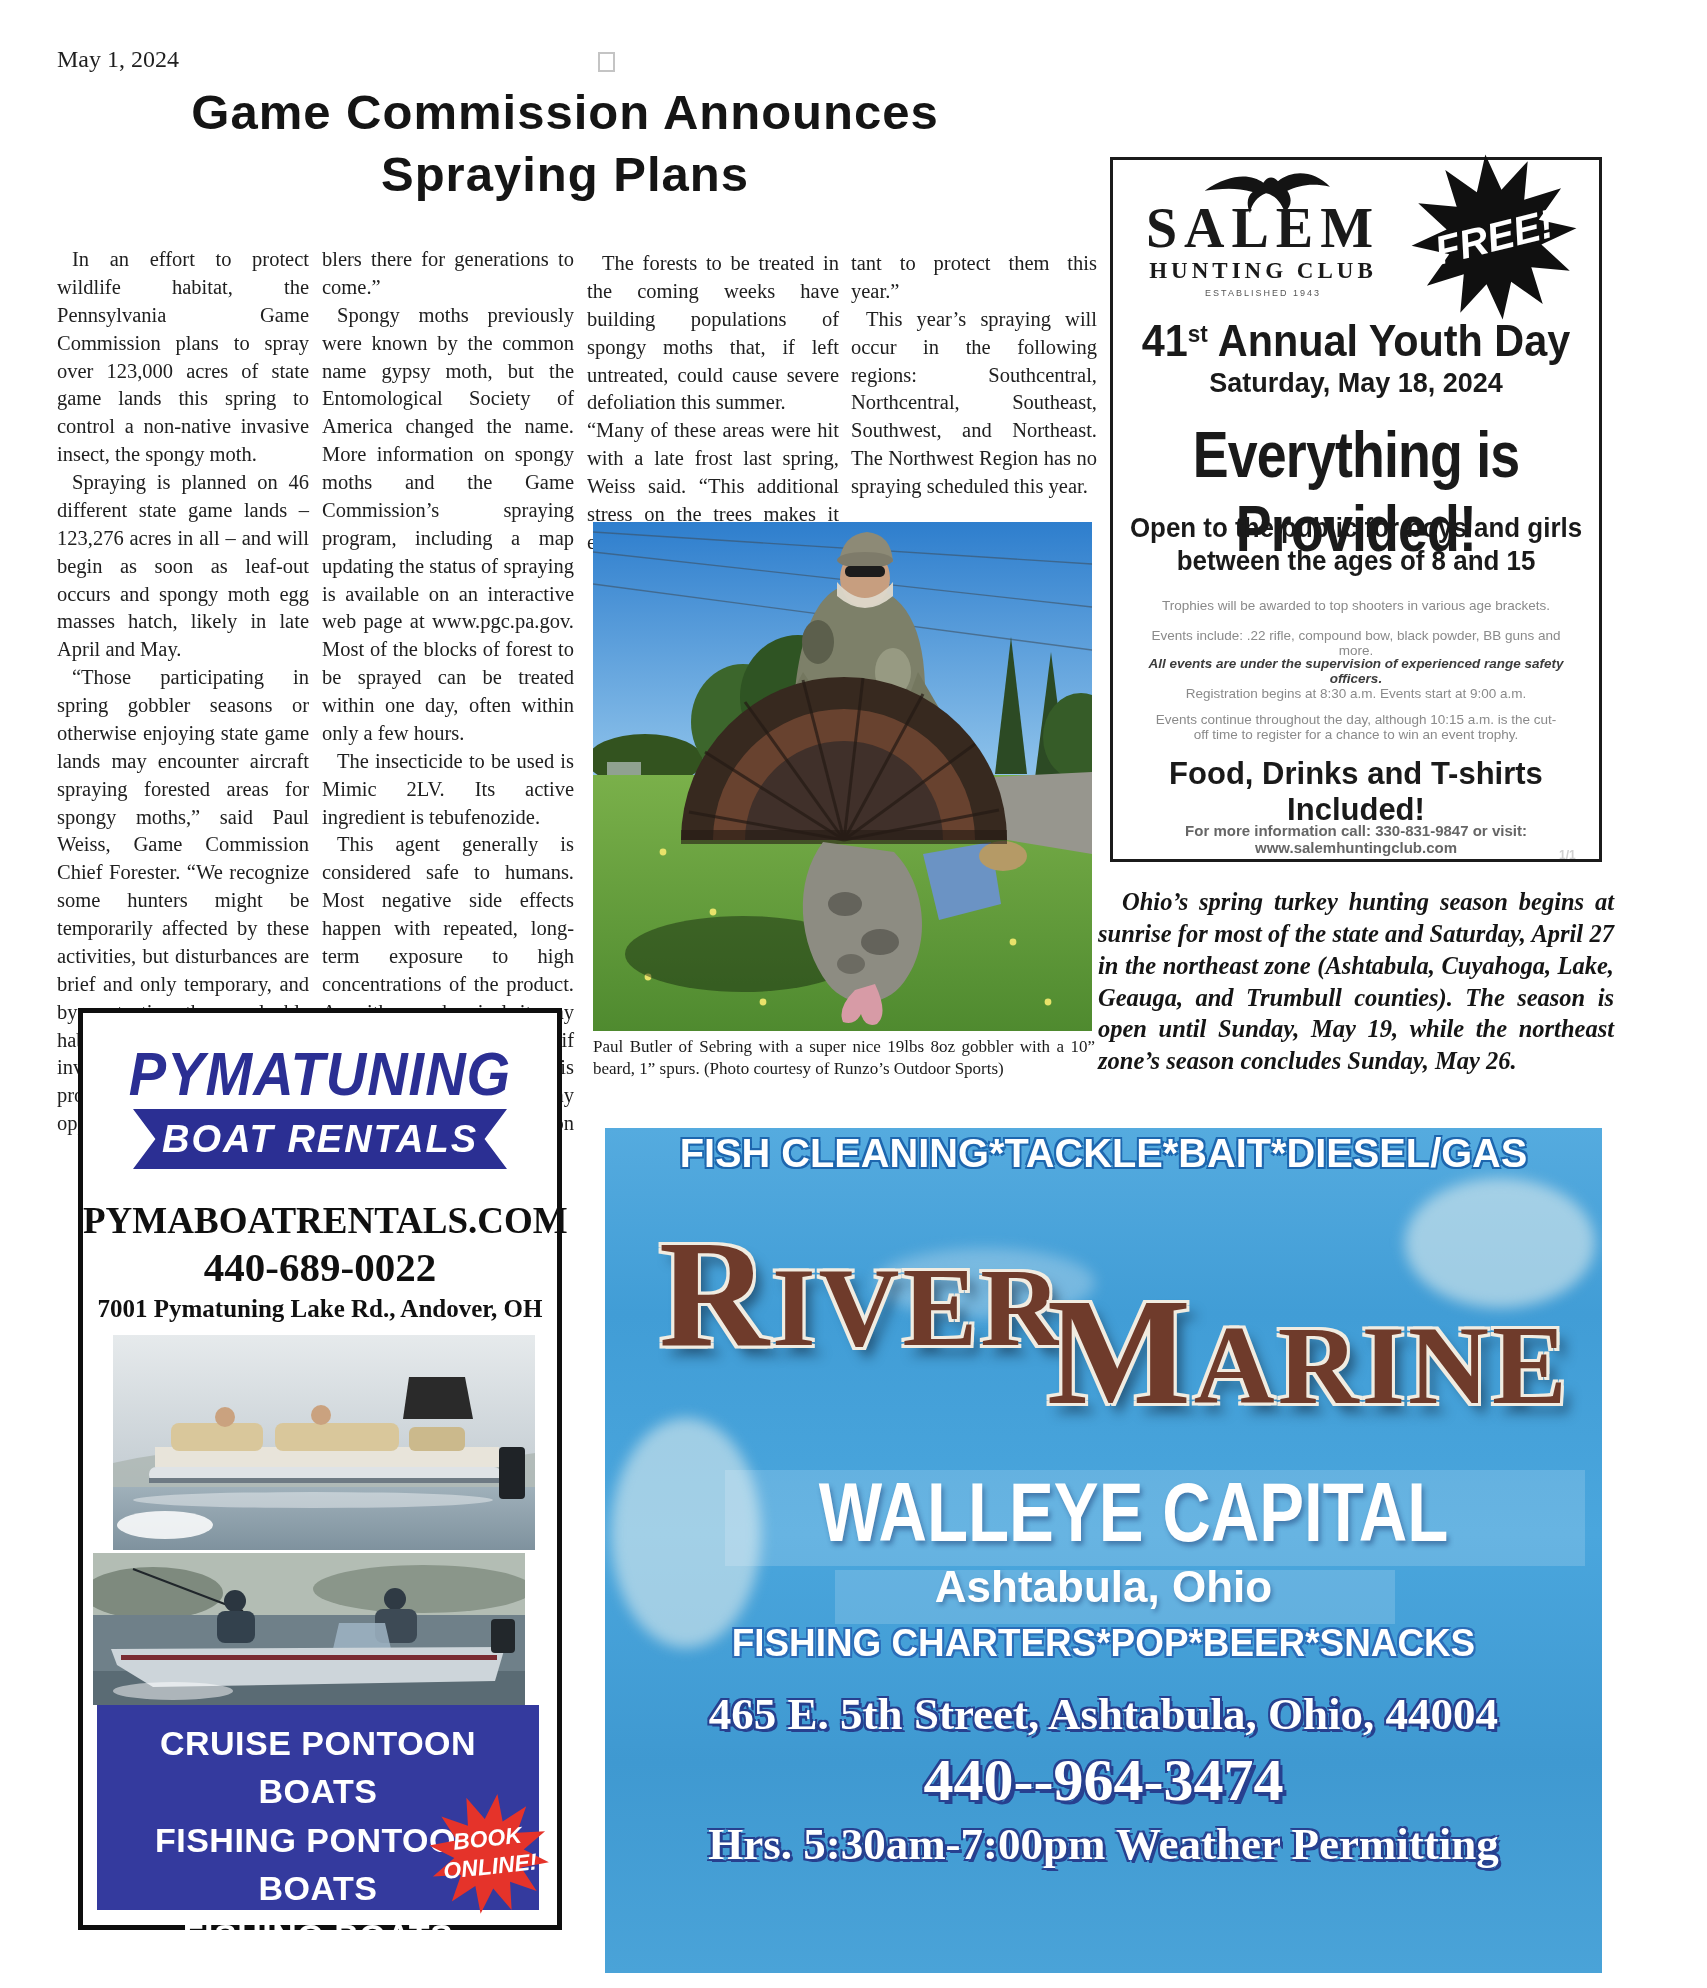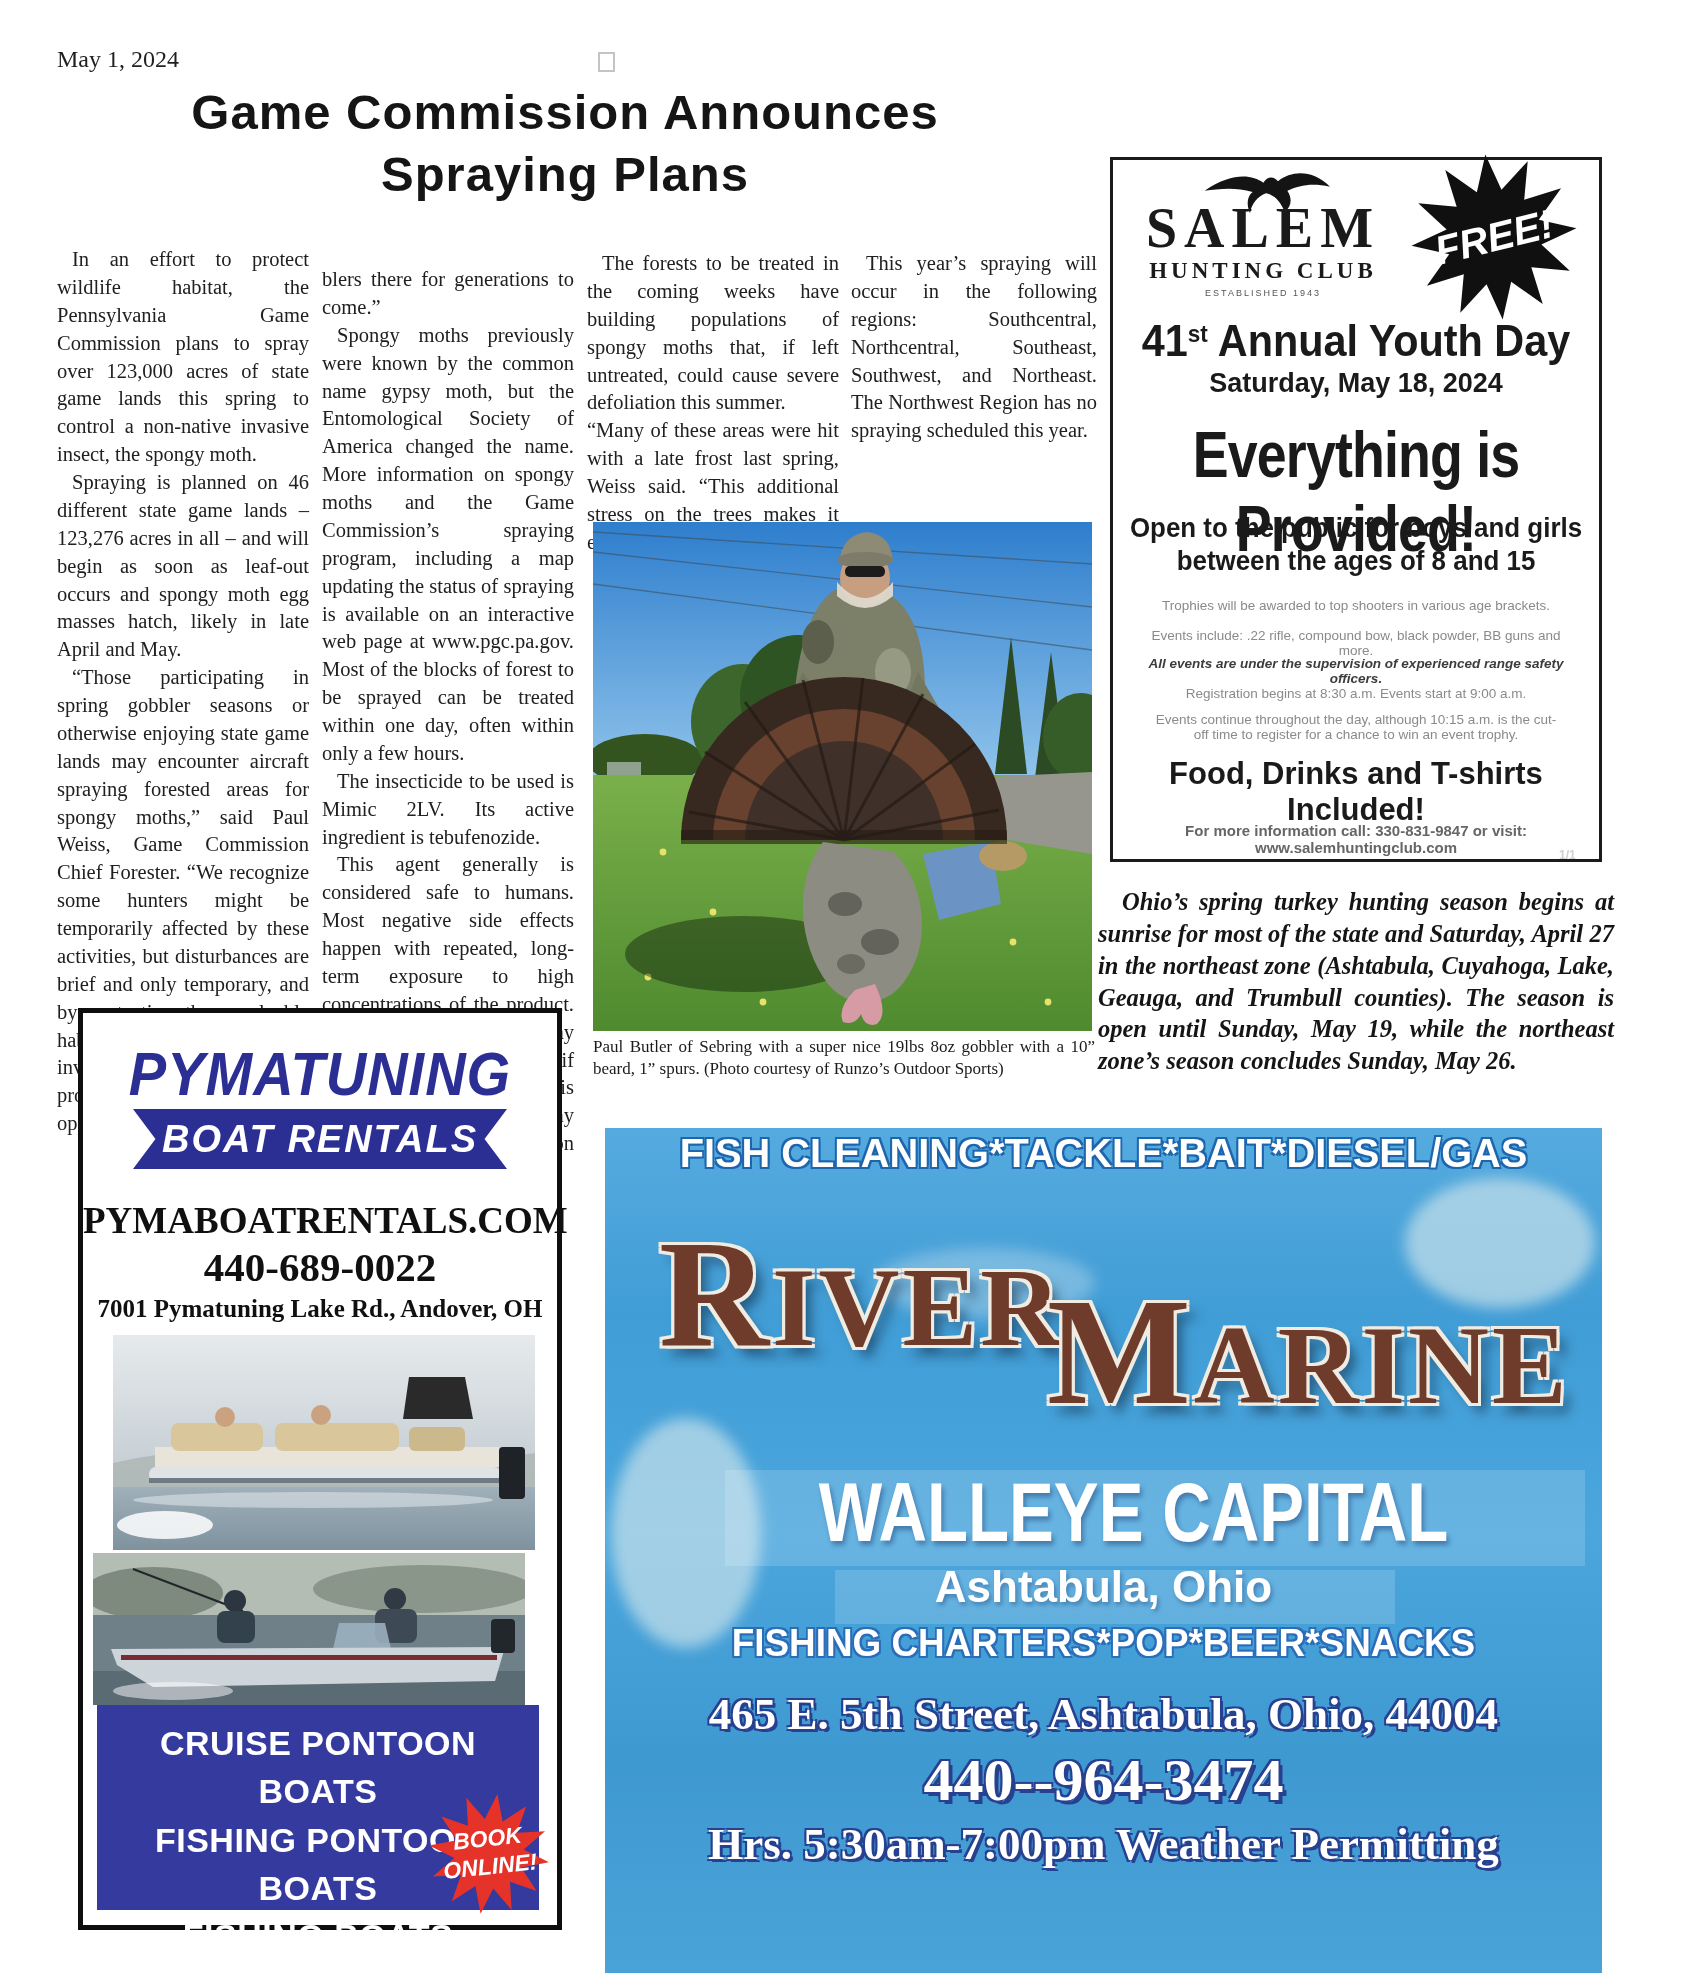--- a/index.html
+++ b/index.html
@@ -15,21 +15,21 @@
   .headline{left:40px;top:86px;width:1050px;text-align:center;
             font-family:"Liberation Sans",sans-serif;font-weight:700;color:#151515;}
   .headline .l1{font-size:49px;letter-spacing:1px;line-height:1.1;}
   .headline .l2{font-size:49px;letter-spacing:1px;line-height:1.1;margin-top:8px;}
 
   
   .col{width:252px;font-size:20.5px;line-height:1.36;text-align:justify;color:#202020;}
   .col p{margin:0;text-indent:15px;}
   .col p.noindent{text-indent:0;}
   #col1{left:57px;top:246px;}
-  #col2{left:322px;top:246px;margin-top:20px;}
+  #col2{left:322px;top:246px;}
   #col3{left:587px;top:250px;}
   #col4{left:851px;top:250px;width:246px;}
 
   
   .photo{left:593px;top:522px;width:499px;height:509px;overflow:hidden;}
   .caption{left:593px;top:1036px;width:502px;font-size:17px;line-height:1.3;
            text-align:justify;color:#1b1b1b;}
 
   
   .salem{left:1110px;top:157px;width:492px;height:705px;border:3px solid #1b1b1b;
@@ -135,20 +135,21 @@
     <p class="noindent">blers there for generations to come.”</p>
     <p>Spongy moths previously were known by the common name gypsy moth, but the Entomological Society of America changed the name. More information on spongy moths and the Game Commission’s spraying program, including a map updating the status of spraying is available on an interactive web page at www.pgc.pa.gov. Most of the blocks of forest to be sprayed can be treated within one day, often within only a few hours.</p>
     <p>The insecticide to be used is Mimic 2LV. Its active ingredient is tebufenozide.</p>
     <p>This agent generally is considered safe to humans. Most negative side effects happen with repeated, long-term exposure to high concentrations of the product. As with any chemical, it may cause eye or skin irritation if exposed, and it is recommended to wash any affected area if irritation occurs.</p>
   </div>
   <div class="abs col" id="col3">
     <p>The forests to be treated in the coming weeks have building populations of spongy moths that, if left untreated, could cause severe defoliation this summer.</p>
     <p class="noindent">“Many of these areas were hit with a late frost last spring, Weiss said. “This additional stress on the trees makes it especially impor-</p>
   </div>
   <div class="abs col" id="col4">
+    <p class="noindent">tant to protect them this year.”</p>
     <p>This year’s spraying will occur in the following regions: Southcentral, Northcentral, Southeast, Southwest, and Northeast. The Northwest Region has no spraying scheduled this year.</p>
   </div>
 
   <div class="abs photo">
     <svg width="499" height="509" viewBox="0 0 499 509">
       <defs>
         <linearGradient id="sky" x1="0" y1="0" x2="0" y2="1">
           <stop offset="0" stop-color="#2e7ecd"></stop>
             <stop offset="1" stop-color="#93c6ec"></stop>
         </linearGradient>

